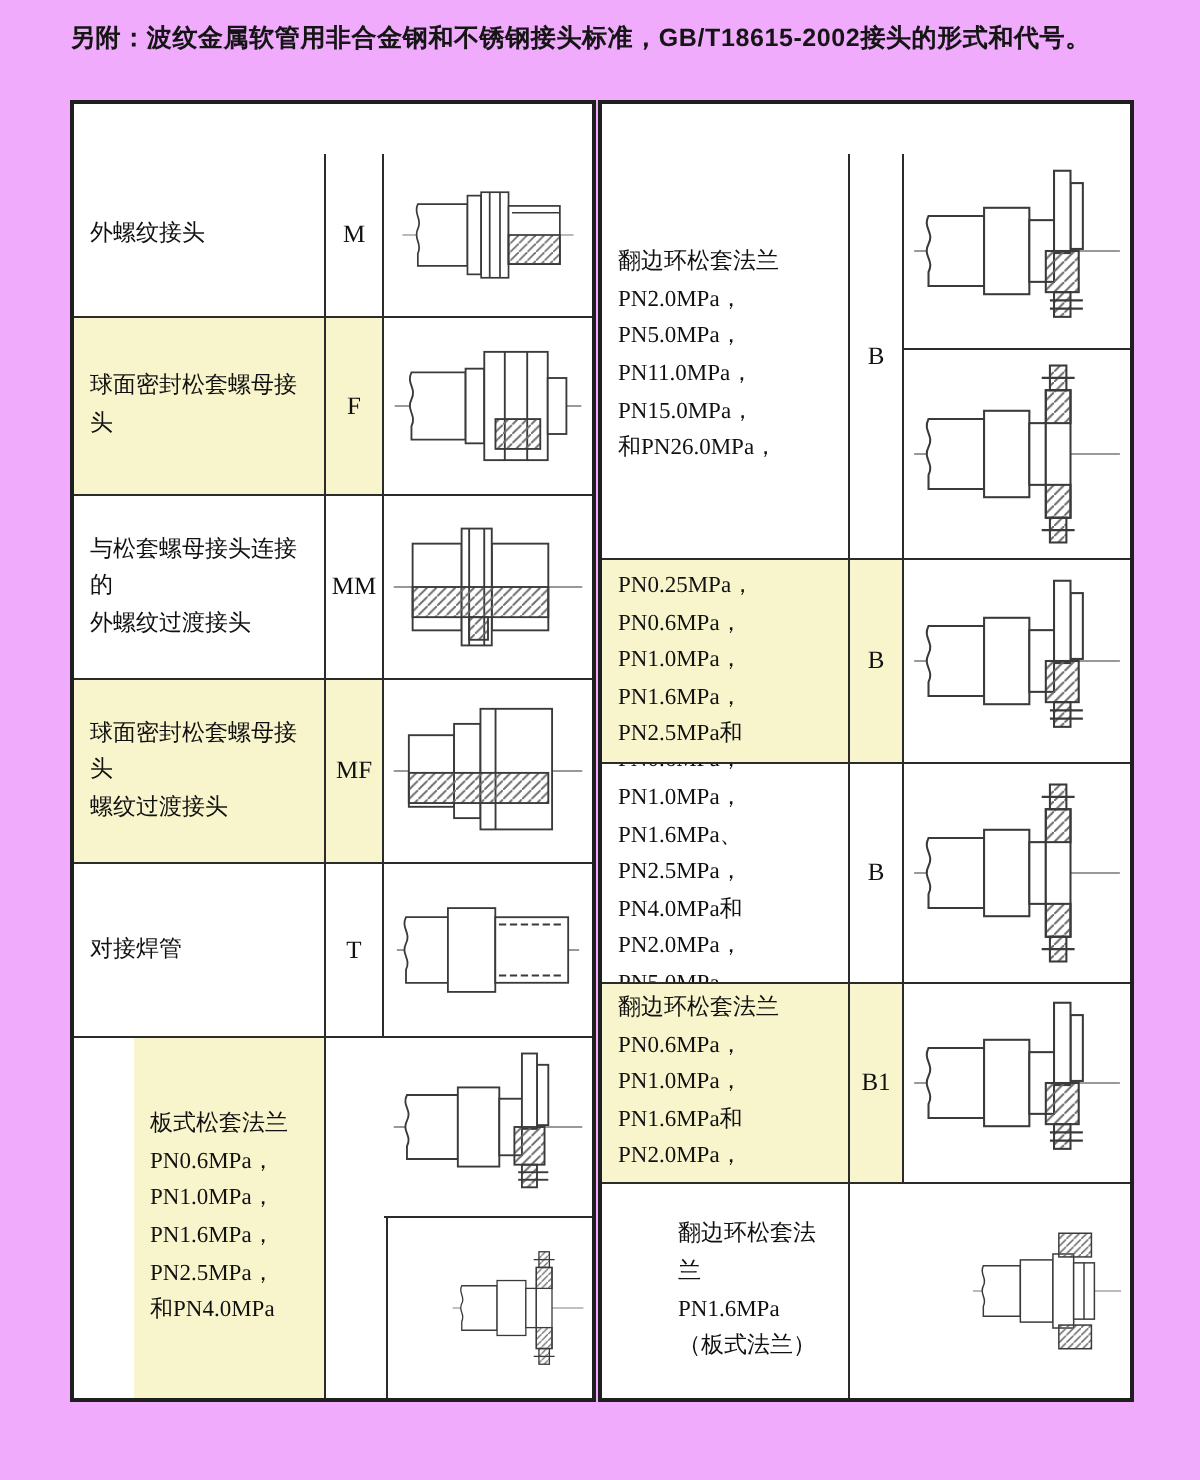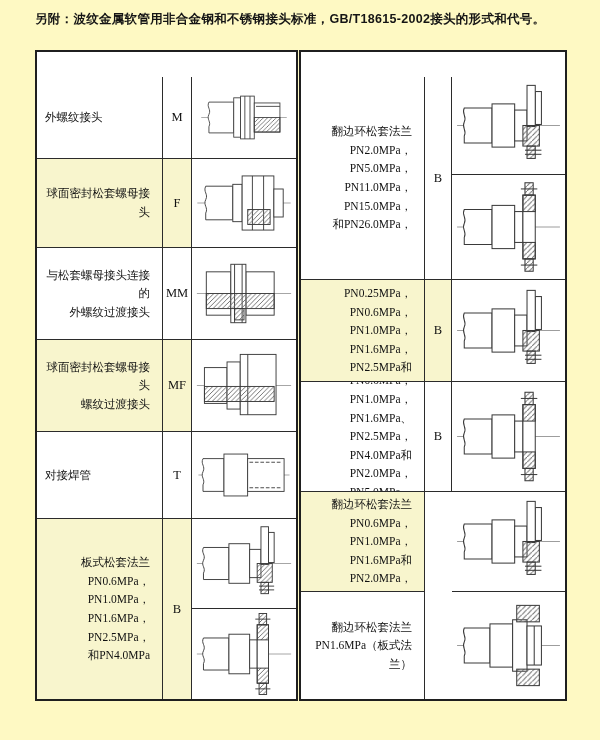--- a/index.html
+++ b/index.html
@@ -1,31 +1,31 @@
 <!DOCTYPE html>
 <html style="--head-bg: #a9d8ef; --hl-bg: #f8f5cd;"><head>
 <meta charset="utf-8">
 <style>
   html,body{margin:0;padding:0;background:#fff;}
-  .page{position:relative;width:600px;height:740px;background:#fef9c3;overflow:hidden;
+  .page{position:relative;width:600px;height:740px;background:#f0abfc;overflow:hidden;
         font-family:"Liberation Serif",serif;color:#111;}
   .title{position:absolute;left:35px;top:11px;font-family:"Liberation Sans",sans-serif;
          font-weight:bold;font-size:12.5px;letter-spacing:.3px;color:#151515;}
   .tbl{position:absolute;top:50px;display:grid;border:2px solid #1f1f1f;background:#fff;box-sizing:border-box;}
   .tbl-left{left:35px;width:263px;grid-template-columns:126px 29px 1fr;
             grid-template-rows:25px 82px 89px 92px 92px 87px 90px 90px;}
   .tbl-right{left:299px;width:268px;grid-template-columns:124px 27px 1fr;
              grid-template-rows:25px 98px 105px 102px 110px 100px 107px;}
   .cell{border-right:1px solid #2b2b2b;border-bottom:1px solid #2b2b2b;
         display:flex;align-items:center;box-sizing:border-box;overflow:hidden;background:#fff;}
   .noR{border-right:none;}
-  .noB{border-bottom:none;}
+  .noB{border-bottom:none;margin-left:30px;}
   .head{background:var(--head-bg,#a9d8ef);justify-content:center;font-weight:bold;
         font-size:17px;border-bottom:2px solid #b91c1c;margin-top:48px;}
-  .type{padding:3px 12px 3px 8px;font-size:11.5px;line-height:1.62;white-space:pre-line;text-align:right;}
+  .type{padding:3px 12px 3px 8px;font-size:11.5px;line-height:1.62;white-space:pre-line;}
   .code{justify-content:center;font-size:12.5px;}
   .diag{padding:2px 3px;}
   .hl{background:var(--hl-bg,#f8f5cd);}
   .defs{position:absolute;width:0;height:0;}
 </style>
 </head>
 <body>
 
 <div class="page">
 
@@ -233,20 +233,21 @@
           <rect x="68" y="2" width="8" height="12" fill="url(#hatch)" stroke="#3a3a3a"></rect>
           <rect x="68" y="76" width="8" height="12" fill="url(#hatch)" stroke="#3a3a3a"></rect>
           <line x1="64" y1="8" x2="80" y2="8" stroke="#3a3a3a"></line>
           <line x1="64" y1="82" x2="80" y2="82" stroke="#3a3a3a"></line>
         </svg>
       </div>
 
     <div class="cell type hl" style="grid-area:6/1">翻边环松套法兰
 PN0.6MPa，PN1.0MPa，
 PN1.6MPa和PN2.0MPa，</div>
+    <div class="cell code hl" style="grid-area:6/2">B1</div>
     <div class="cell diag noR" style="grid-area:6/3">
         <svg viewBox="0 0 104 90" preserveAspectRatio="xMidYMid meet" style="width:100%;height:100%;display:block">
           <line x1="2" y1="45" x2="102" y2="45" stroke="#777" stroke-width="0.7"></line>
           <path d="M36 28 H9 c-3 5.78 3 7.82 0 13.600000000000001 c-3 5.78 3 7.82 0 13.600000000000001 l0 6.800000000000001 H36 Z" fill="#fff" stroke="#3a3a3a"></path>
           <rect x="36" y="24" width="22" height="42" fill="#fff" stroke="#3a3a3a"></rect>
           <rect x="58" y="30" width="12" height="30" fill="#fff" stroke="#3a3a3a"></rect>
           <rect x="78" y="12" width="6" height="32" fill="#fff" stroke="#3a3a3a"></rect>
           <rect x="70" y="6" width="8" height="40" fill="#fff" stroke="#3a3a3a"></rect>
           <rect x="66" y="45" width="16" height="20" fill="url(#hatch)" stroke="#3a3a3a"></rect>
           <rect x="70" y="65" width="8" height="12" fill="url(#hatch)" stroke="#3a3a3a"></rect>

